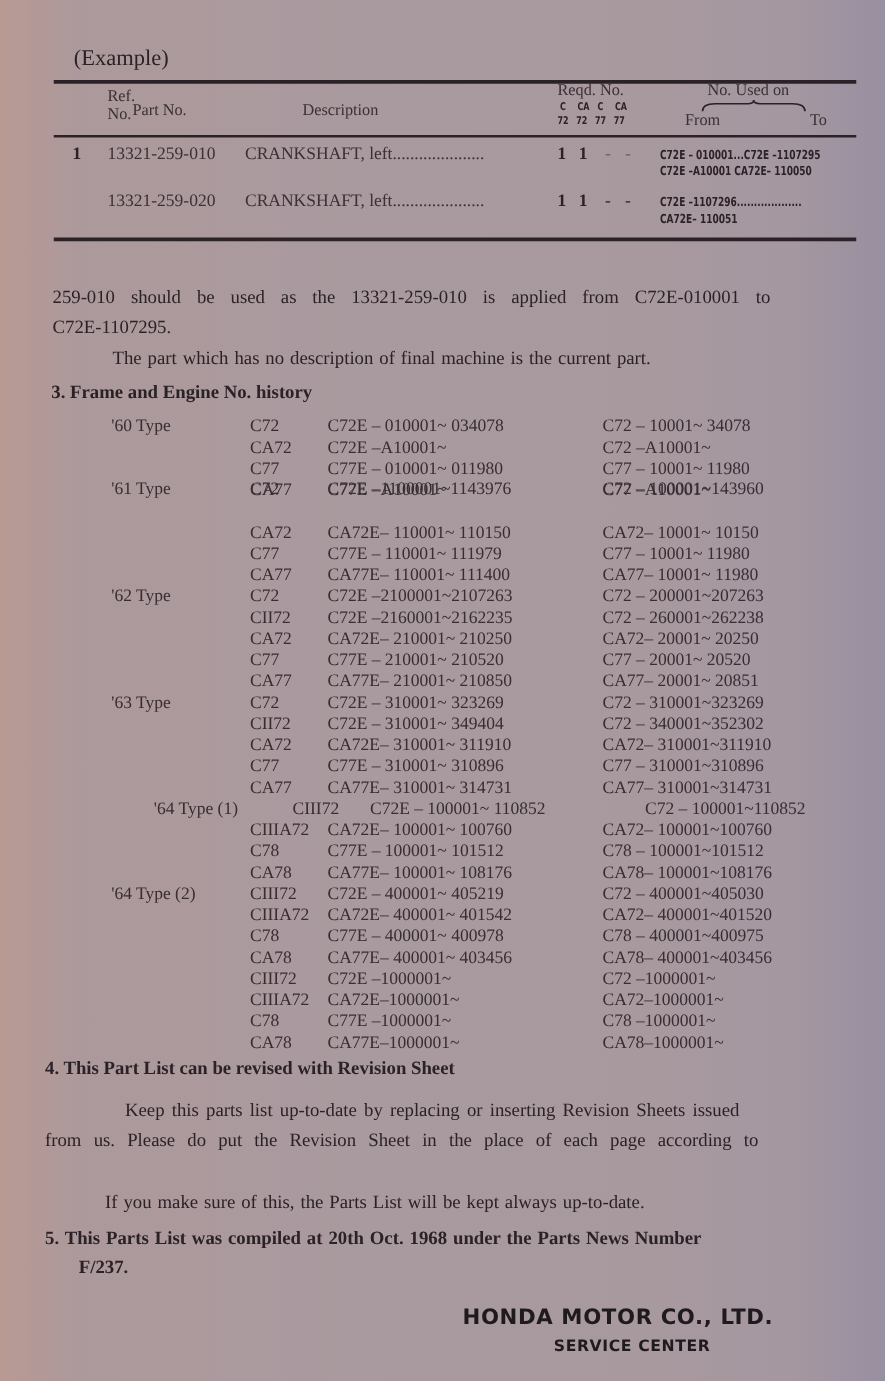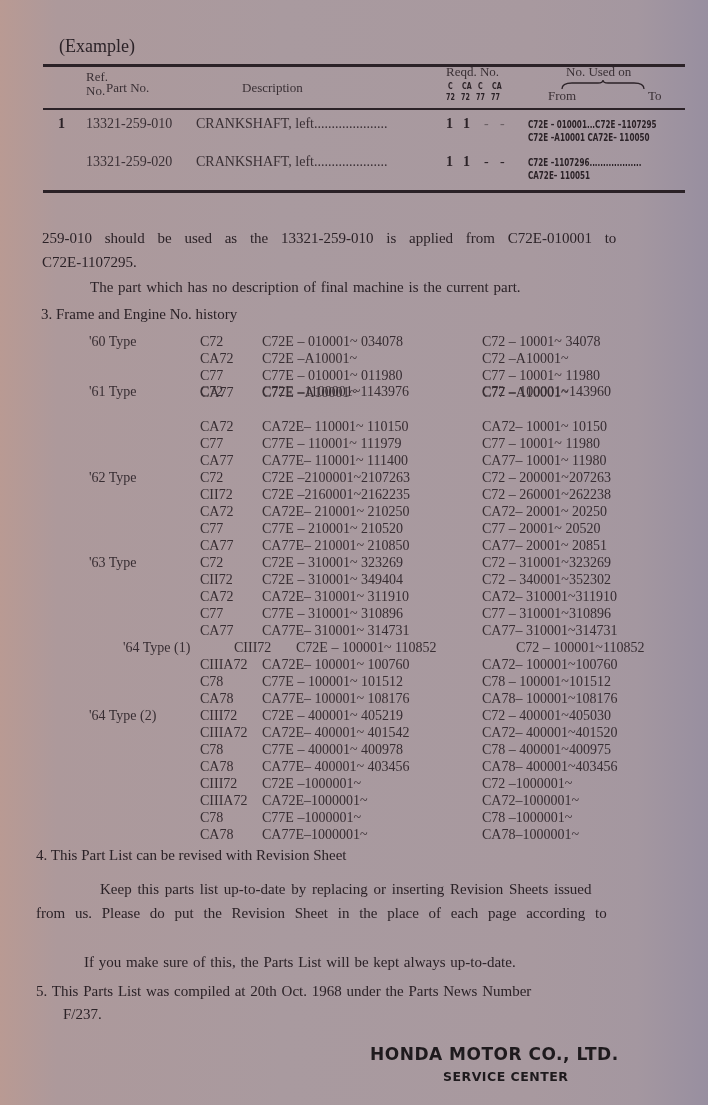--- a/index.html
+++ b/index.html
@@ -16,21 +16,21 @@
 
     .example-label { left: 59px; top: 36px; font-size: 18px; }
     .rule { position: absolute; left: 43px; width: 642px; background: #2b2227; }
 
     .th { font-size: 13px; color: #3a3035; }
     .small-cond { font-family: "DejaVu Sans", sans-serif; font-weight: bold; font-size: 8.5px; color: #2b2227; transform: scaleX(0.75); transform-origin: left top; }
     .cell { font-size: 14px; }
     .usedon { font-family: "DejaVu Sans", sans-serif; font-weight: bold; font-size: 10px; transform: scaleX(0.72); transform-origin: left top; color: #2b2227; }
 
     .para { font-size: 15px; line-height: 24px; }
-    .heading { font-weight: normal; font-size: 15px; font-family: "Liberation Serif", serif; }
+    .heading { font-weight: bold; font-size: 15px; font-family: "Liberation Serif", serif; }
 
     .hist { font-family: "Liberation Serif", "DejaVu Serif", serif; font-size: 14px; color: #372d32; }
     .row { position: absolute; height: 17px; }
     .type-label { left: 89px; }
     .model { left: 200px; }
     .eng { left: 262px; }
     .frame { left: 482px; }
 
     .honda { font-family: "DejaVu Sans", "Liberation Sans", sans-serif; font-weight: bold; color: #1e1a1d; }
   </style>

